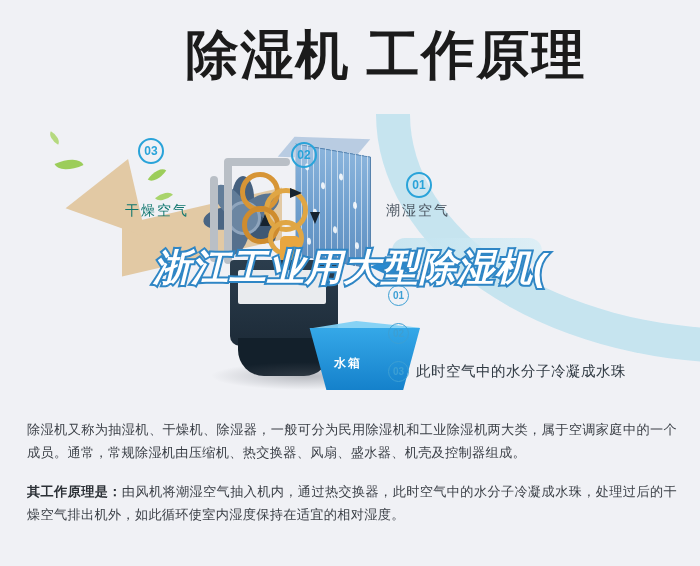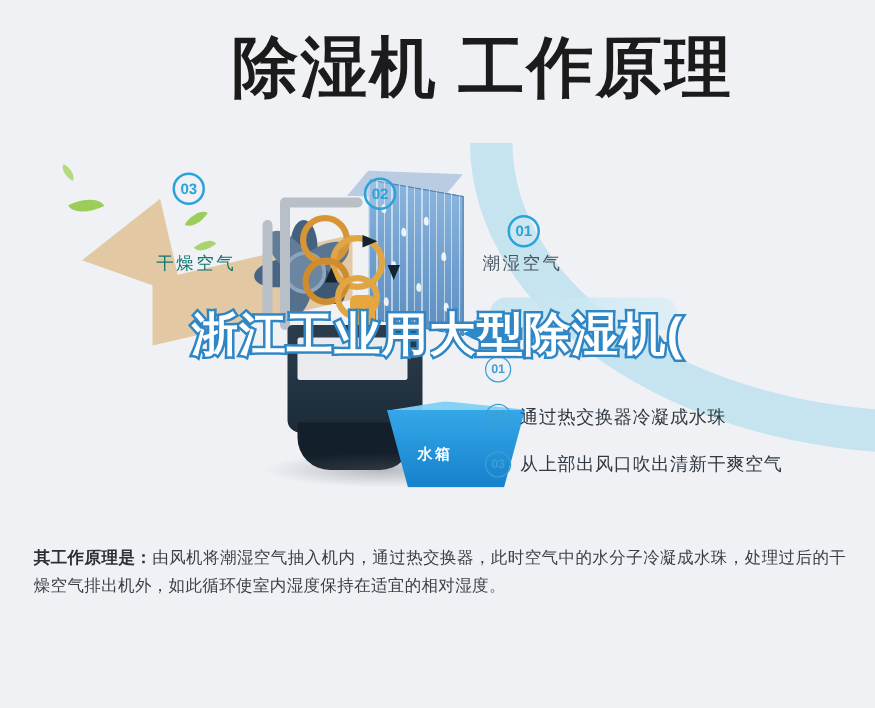--- a/index.html
+++ b/index.html
@@ -196,21 +196,21 @@
   }
   .step .txt{margin-left:7px;font-size:14.5px;color:#2f3942;letter-spacing:.5px;white-space:nowrap;}
 
   
   .overlay{
     position:absolute;left:0;top:246px;width:700px;
     text-align:center;pointer-events:none;
   }
   .overlay .line{
     font-size:37px;line-height:43px;font-weight:bold;
-    color:#ffffff;letter-spacing:1px;
+    font-style:italic;color:#ffffff;letter-spacing:1px;
     -webkit-text-stroke:4px #2f86c5;
     paint-order:stroke fill;
     white-space:nowrap;
   }
 
   
   .copy{position:absolute;left:27px;top:418px;width:650px;}
   .copy p{
     margin:0 0 8px 0;
     font-size:13.2px;line-height:23px;color:#3a3f46;
@@ -301,30 +301,30 @@
     <div class="marker m01">01</div>
 
     <div class="air-label lbl-humid">潮湿空气</div>
 
     <div class="steps">
       <div class="step">
         <div class="num">01</div>
       </div>
       <div class="step">
         <div class="num">02</div>
-        <div class="txt">通过热交换器冷凝成水珠</div>
       </div>
       <div class="step">
         <div class="num">03</div>
-        <div class="txt">从上部出风口吹出清新干爽空气</div>
+        <div class="txt">此时空气中的水分子冷凝成水珠</div>
       </div>
     </div>
   </div>
 
   <div class="overlay">
     <div class="line">浙江工业用大型除湿机(</div>
   </div>
 
   <div class="copy">
+    <p>除湿机又称为抽湿机、干燥机、除湿器，一般可分为民用除湿机和工业除湿机两大类，属于空调家庭中的一个成员。通常，常规除湿机由压缩机、热交换器、风扇、盛水器、机壳及控制器组成。</p>
     <p class="second"><b>其工作原理是：</b><span>由风机将潮湿空气抽入机内，通过热交换器，此时空气中的水分子冷凝成水珠，处理过后的干燥空气排出机外，如此循环使室内湿度保持在适宜的相对湿度。</span></p>
   </div>
 
 </div>
 
 </body></html>

